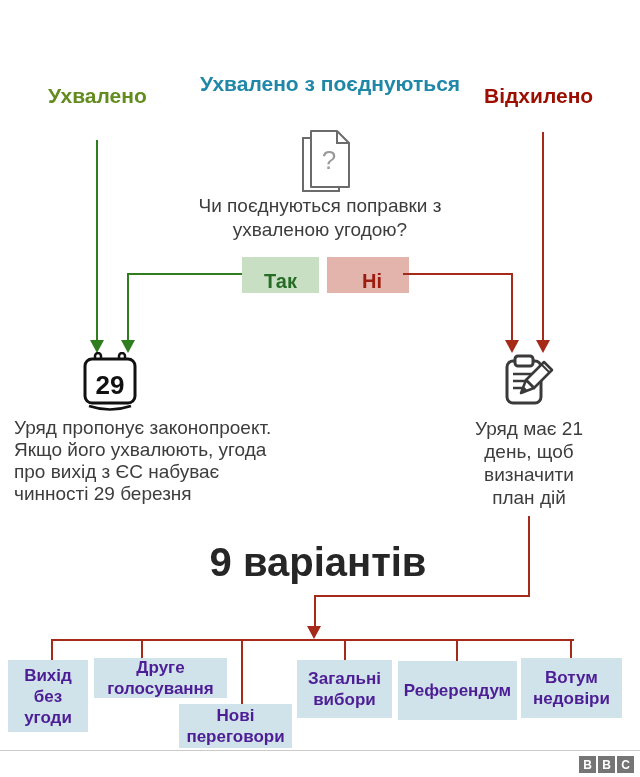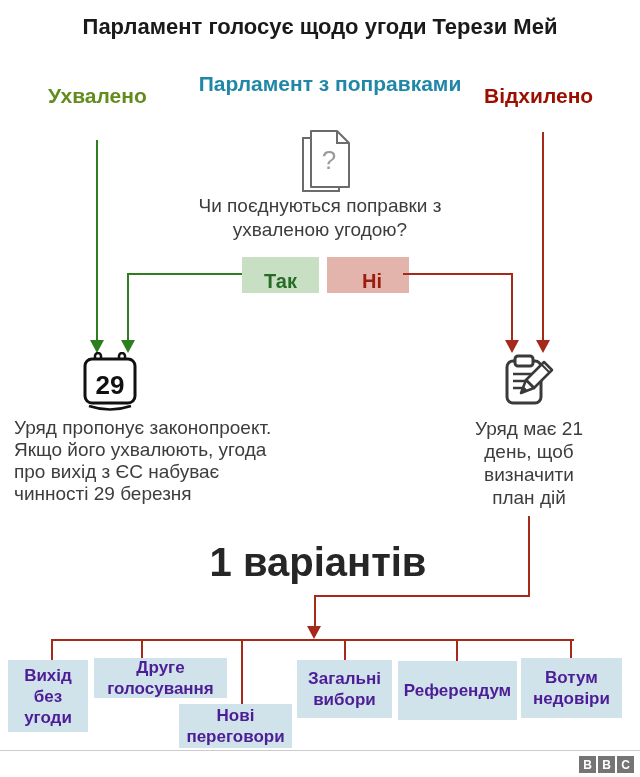--- a/index.html
+++ b/index.html
@@ -32,24 +32,23 @@
   #divider{top:750px;left:0;width:640px;height:1px;background:#cbcbcb;}
   #bbc-logo{top:756px;right:6px;display:flex;gap:2px;}
   .bbc-block{width:17px;height:17px;background:#757575;color:#fff;font-weight:bold;font-size:12px;
     display:flex;align-items:center;justify-content:center;}
 </style>
 </head>
 <body>
 
 <div id="stage">
 
-  <div id="title" class="abs">Парламент голосує щодо угоди Терези Мей</div>
 
   <div id="hdr-approved" class="abs col-hdr">Ухвалено</div>
-  <div id="hdr-amended" class="abs col-hdr">Парламент з поправками</div>
+  <div id="hdr-amended" class="abs col-hdr">Ухвалено з поєднуються</div>
   <div id="hdr-rejected" class="abs col-hdr">Відхилено</div>
 
   <svg class="abs" style="left:301px;top:129px" width="50" height="64" viewBox="0 0 50 64">
     <rect x="2" y="9" width="36" height="53" fill="#fff" stroke="#6b6b6b" stroke-width="2"></rect>
     <path d="M 10 2 H 36 L 48 14 V 58 H 10 Z" fill="#fff" stroke="#6b6b6b" stroke-width="2" stroke-linejoin="round"></path>
     <path d="M 36 2 V 14 H 48" fill="none" stroke="#6b6b6b" stroke-width="2"></path>
     <text x="28" y="40" text-anchor="middle" font-size="26" fill="#9a9a9a" font-family="Liberation Sans, DejaVu Sans, sans-serif">?</text>
   </svg>
 
   <div id="question" class="abs pre">Чи поєднуються поправки з
@@ -99,21 +98,21 @@
     <path d="M 22 26 L 30 34 L 17 39 Z" fill="#fff" stroke="#3a3a3a" stroke-width="2.5" stroke-linejoin="round"></path>
     <path d="M 20.5 33 L 17 39 L 23.5 36.5 Z" fill="#3a3a3a"></path>
     <line x1="37.5" y1="10.5" x2="45.5" y2="18.5" stroke="#3a3a3a" stroke-width="2"></line>
   </svg>
 
   <div id="right-note" class="abs pre">Уряд має 21
 день, щоб
 визначити
 план дій</div>
 
-  <div id="options-heading" class="abs">1 варіантів</div>
+  <div id="options-heading" class="abs">9 варіантів</div>
 
   <div class="vline r-line" style="left:528px;top:516px;width:2px;height:81px"></div>
   <div class="hline r-line" style="left:314px;top:595px;width:216px;height:2px"></div>
   <div class="vline r-line" style="left:314px;top:595px;width:2px;height:31px"></div>
   <div class="arrow-down arrow-red" style="left:307px;top:626px"></div>
 
   <div class="hline r-line" style="left:51px;top:639px;width:523px;height:2px"></div>
   <div class="vline r-line" style="left:51px;top:639px;width:2px;height:22px"></div>
   <div class="vline r-line" style="left:141px;top:639px;width:2px;height:20px"></div>
   <div class="vline r-line" style="left:241px;top:639px;width:2px;height:66px"></div>

